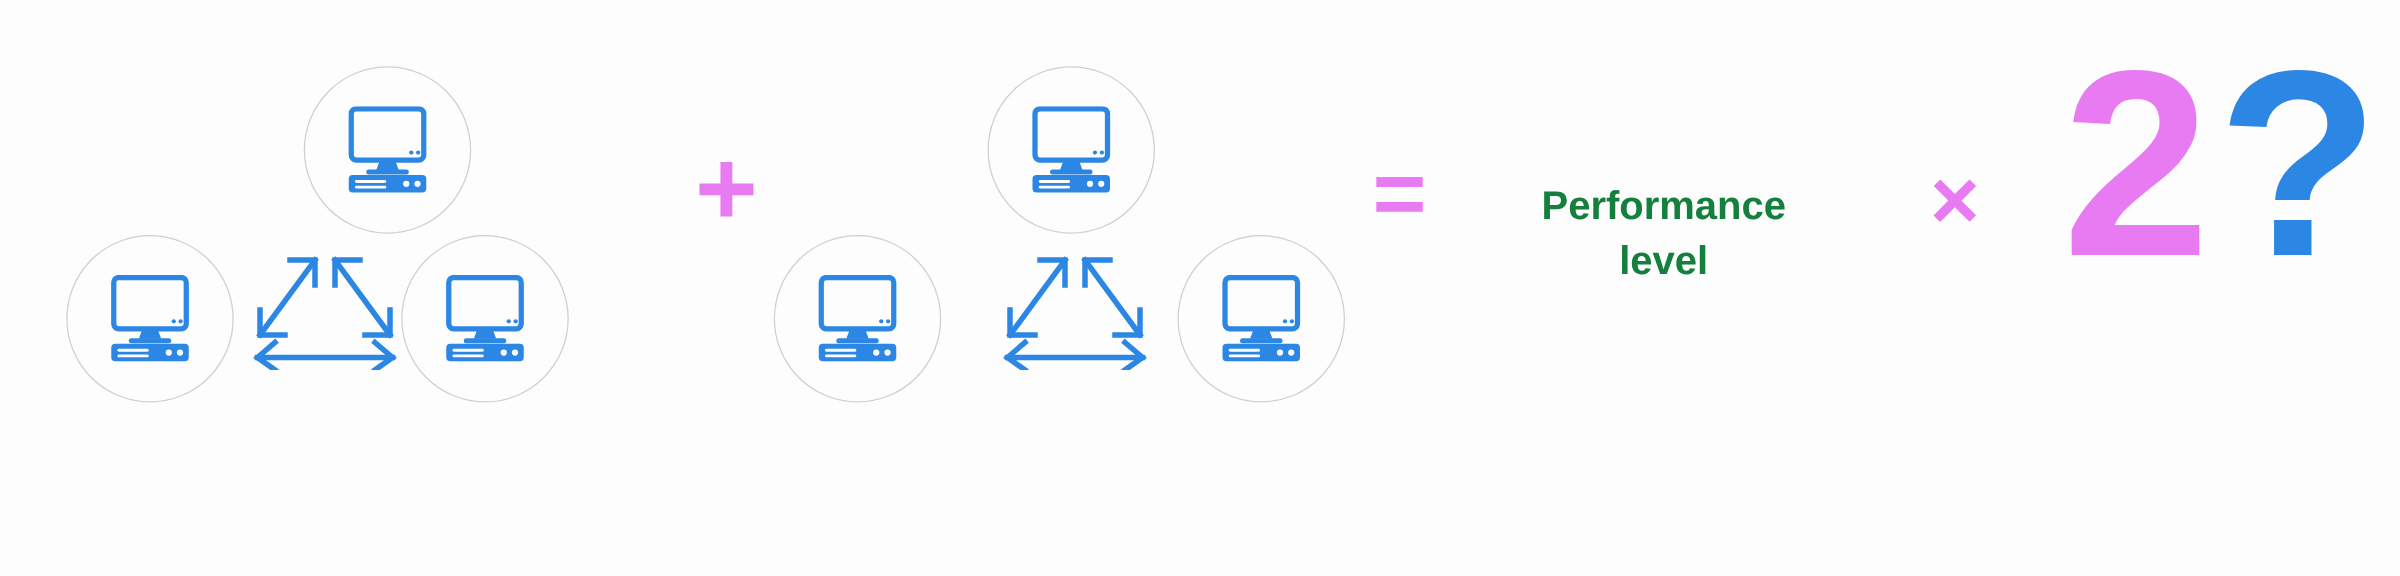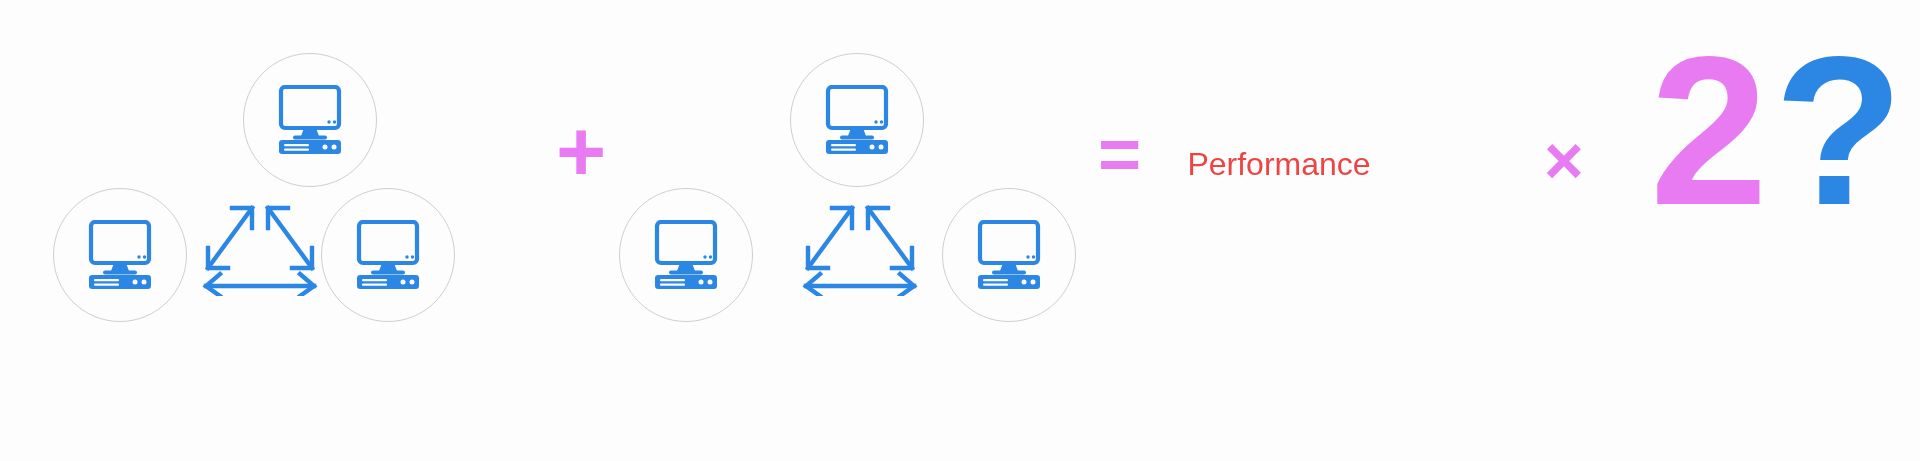--- a/index.html
+++ b/index.html
@@ -68,27 +68,27 @@
   }
   .glyph-times {
     left: 1544px;
     top: 126px;
     font-size: 68px;
   }
 
   
   .perf-label {
     position: absolute;
-    left: 1144px;
+    left: 1196px;
     top: 142px;
     width: 270px;
     text-align: center;
-    color: #ef4444;
+    color: #15803d;
     font-size: 32px;
-    font-weight: normal;
+    font-weight: bold;
     line-height: 1.38;
   }
 
   
   .answer {
     position: absolute;
     left: 1650px;
     top: 40px;
     height: 210px;
     display: flex;
@@ -243,20 +243,21 @@
         <polyline points="26,78 12,90 26,100"></polyline>
         <polyline points="106,78 120,90 106,100"></polyline>
       </svg>
     </span>
   </div>
 
   <div class="glyph glyph-equals">=</div>
 
   <div class="perf-label">
     <div>Performance</div>
+    <div>level</div>
   </div>
 
   <div class="glyph glyph-times">×</div>
 
   <div class="answer">
     <span class="big big-two">2</span>
     <span class="big big-q">?</span>
   </div>
 
 </div>

